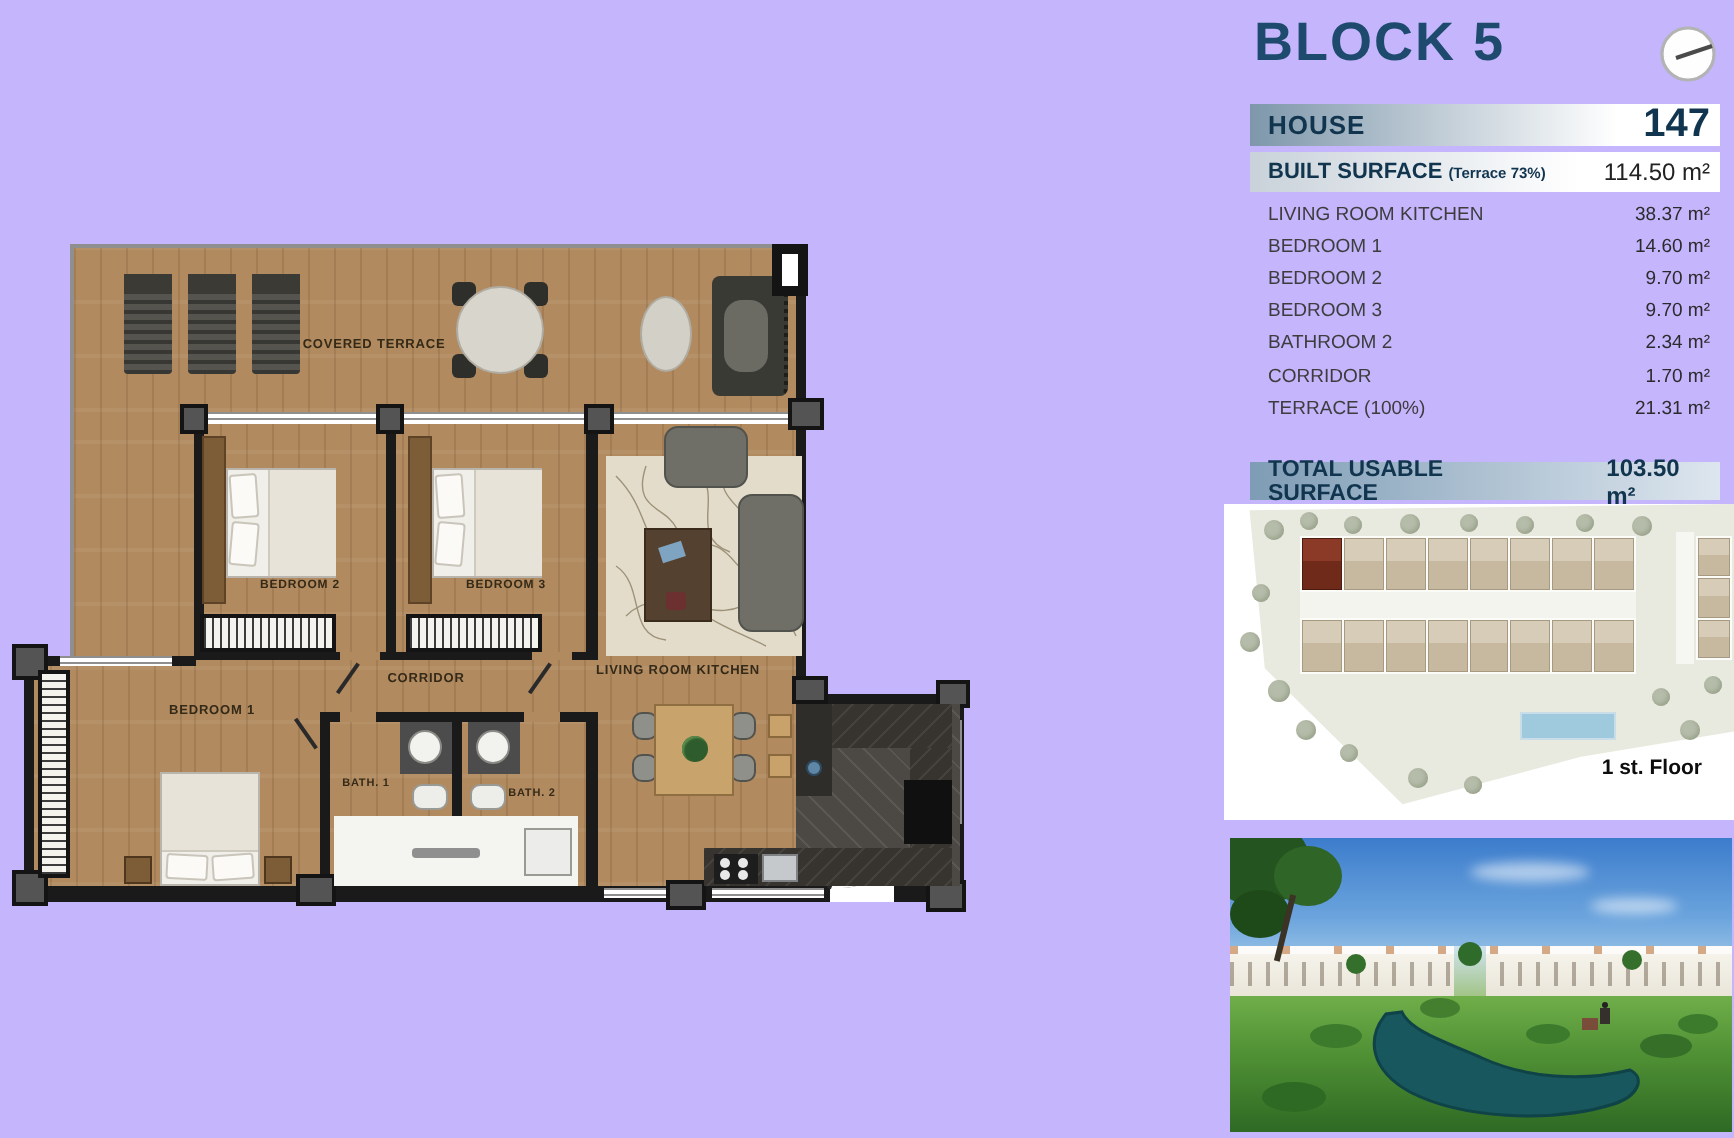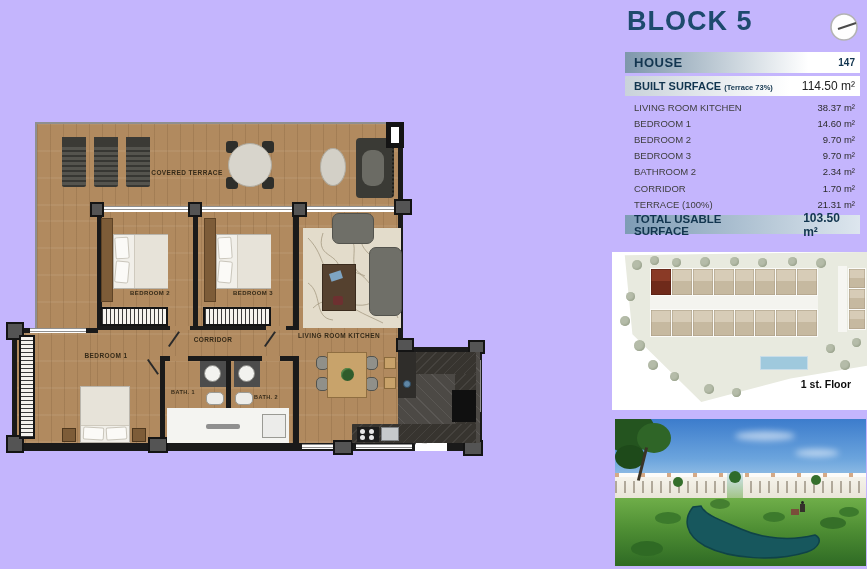--- a/index.html
+++ b/index.html
@@ -6,30 +6,30 @@
   .canvas{position:relative;width:867px;height:569px;background:#c4b5fd;overflow:hidden;
           font-family:"Liberation Sans",sans-serif;}
   .abs{position:absolute;}
   
   .block-title{position:absolute;left:627px;top:6px;font-size:27px;font-weight:bold;
                letter-spacing:1px;color:#1d4a6d;}
   .bar{position:absolute;left:625px;width:235px;display:flex;align-items:center;
        justify-content:space-between;box-sizing:border-box;padding:0 5px 0 9px;color:#12354f;}
   .bar-house{top:52px;height:21px;background:linear-gradient(to right,#7e97ab,#ffffff 78%);}
   .bar-house .lbl{font-size:13px;font-weight:bold;letter-spacing:.5px;}
-  .bar-house .val{font-size:10px;font-weight:bold;}
+  .bar-house .val{font-size:20px;font-weight:bold;}
   .bar-built{top:76px;height:20px;background:linear-gradient(to right,#c9d2da,#ffffff 70%);}
   .bar-built .lbl{font-size:11px;font-weight:bold;}
   .bar-built .note{font-size:7.5px;font-weight:bold;margin-left:3px;}
   .bar-built .val{font-size:12px;color:#222;}
   .rows{position:absolute;left:625px;top:99px;width:235px;}
   .srow{height:16.2px;display:flex;align-items:center;justify-content:space-between;
         box-sizing:border-box;padding:0 5px 0 9px;font-size:9.5px;color:#3d3d3d;}
   .srow .v{color:#2b2b2b;}
-  .bar-total{top:215px;height:19px;background:linear-gradient(to right,#7e9cb5,#dde6ee);gap:31px;}
+  .bar-total{top:231px;height:19px;background:linear-gradient(to right,#7e9cb5,#dde6ee);gap:31px;}
   .bar-total .lbl{font-size:11.5px;font-weight:bold;}
   .bar-total .val{font-size:12px;font-weight:bold;}
   
   .siteplan{position:absolute;left:612px;top:252px;width:255px;height:158px;background:#fff;}
   .terrain{position:absolute;inset:0;background:#e8eadf;
            clip-path:polygon(5% 2%,100% 0%,100% 72%,70% 80%,35% 95%,8% 52%);}
   .unit-row{position:absolute;display:flex;gap:1px;background:#fbfbf8;padding:1px;box-sizing:border-box;}
   .ucell{flex:1;background:linear-gradient(180deg,#d7ccb7 45%,#c6b9a0 45%);
          box-shadow:inset 0 0 0 .5px #a79a82;}
   .ucell.hl{background:linear-gradient(180deg,#8a3a26 45%,#6f2a1a 45%);

